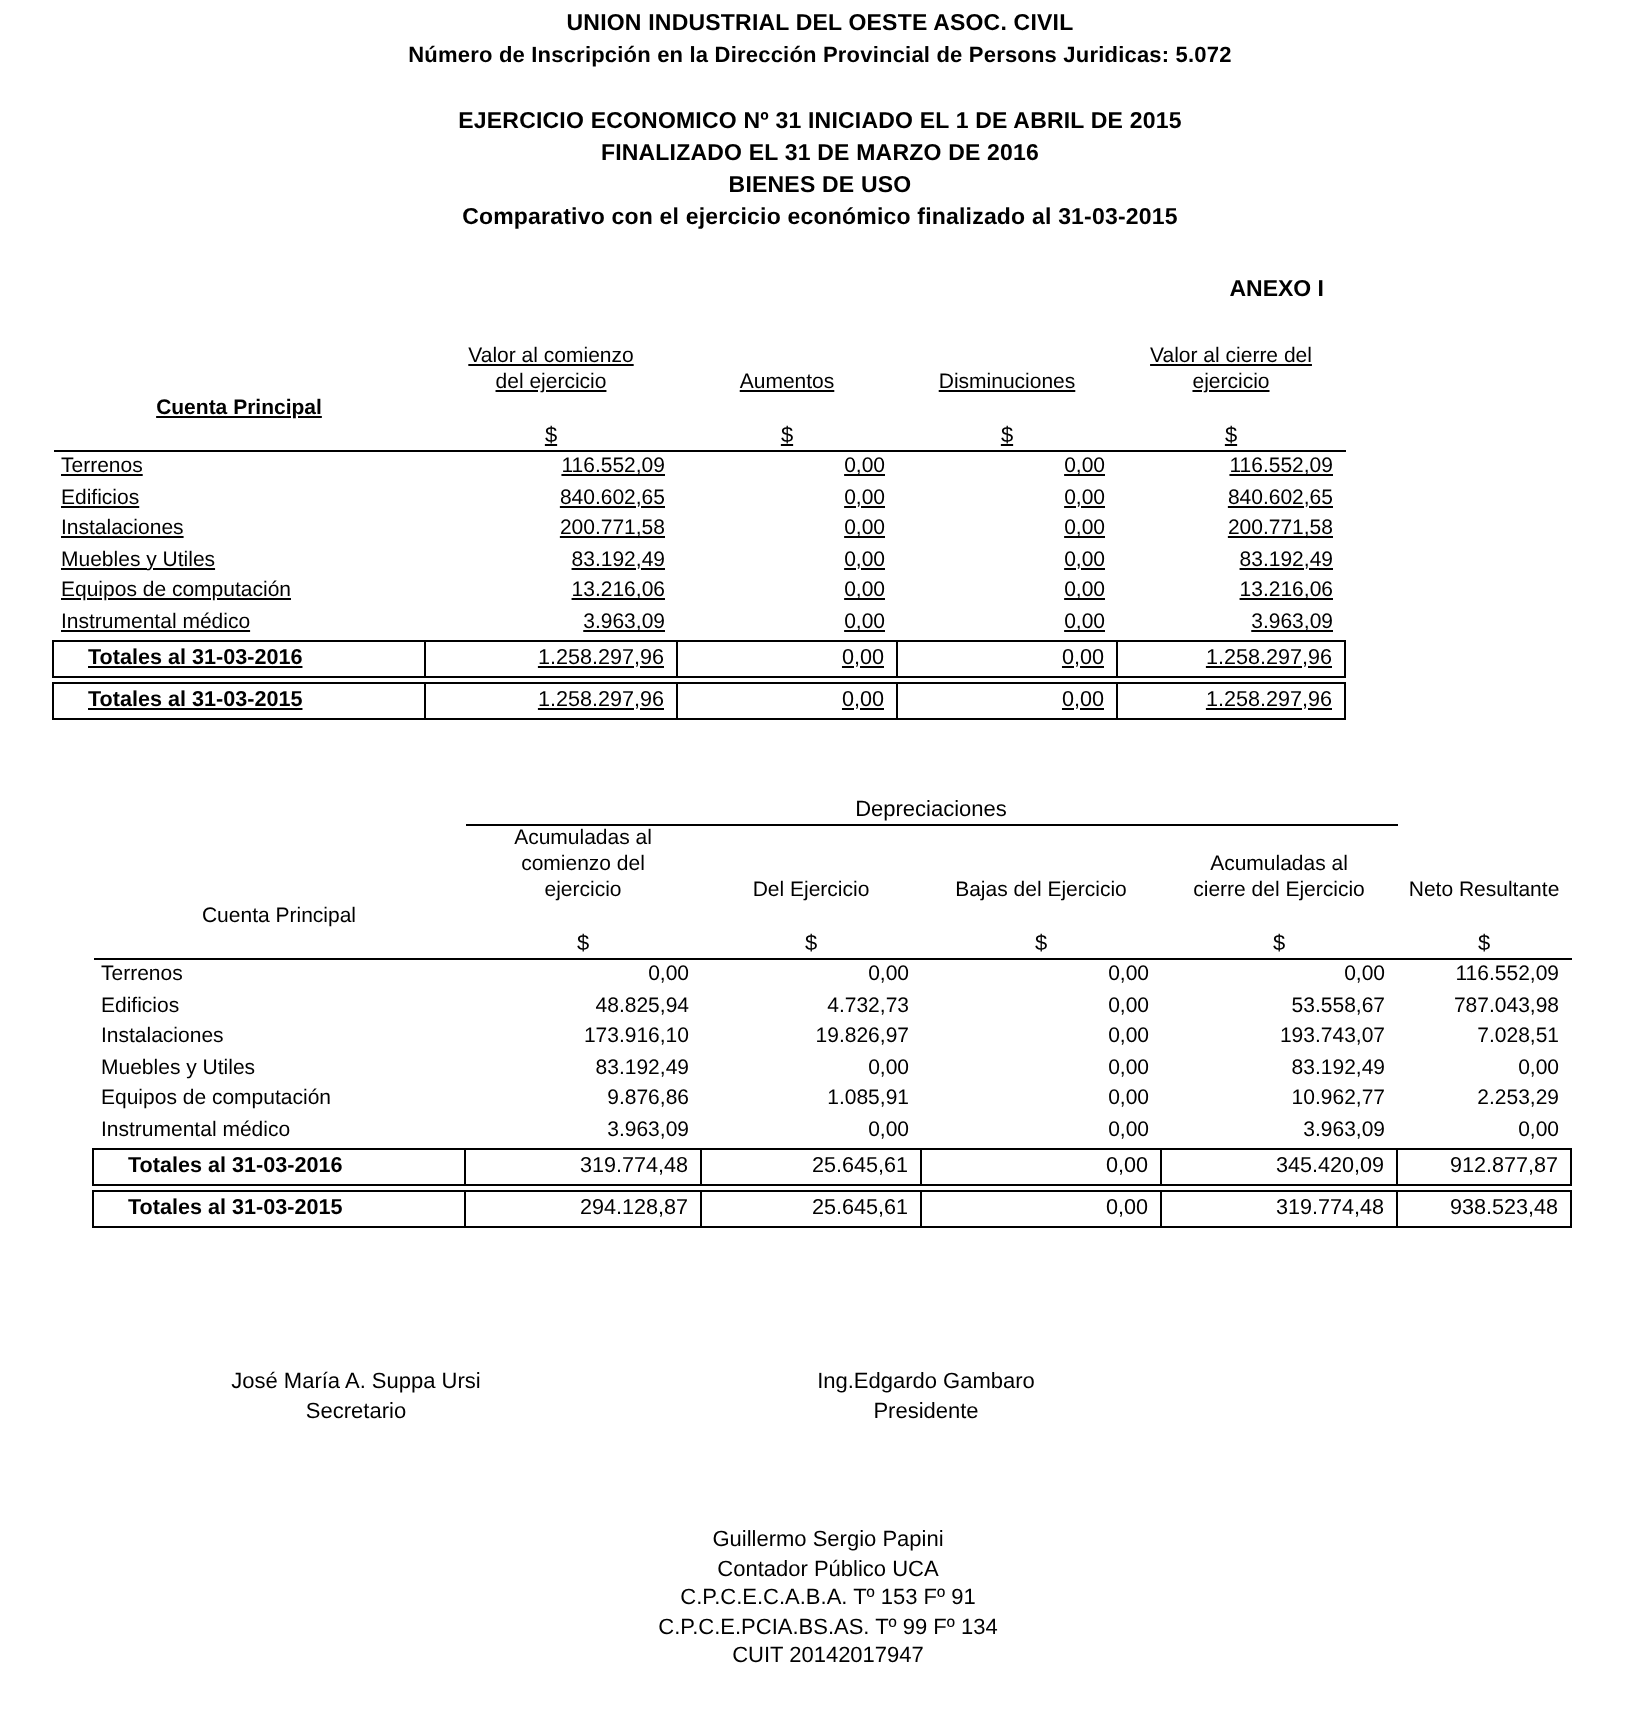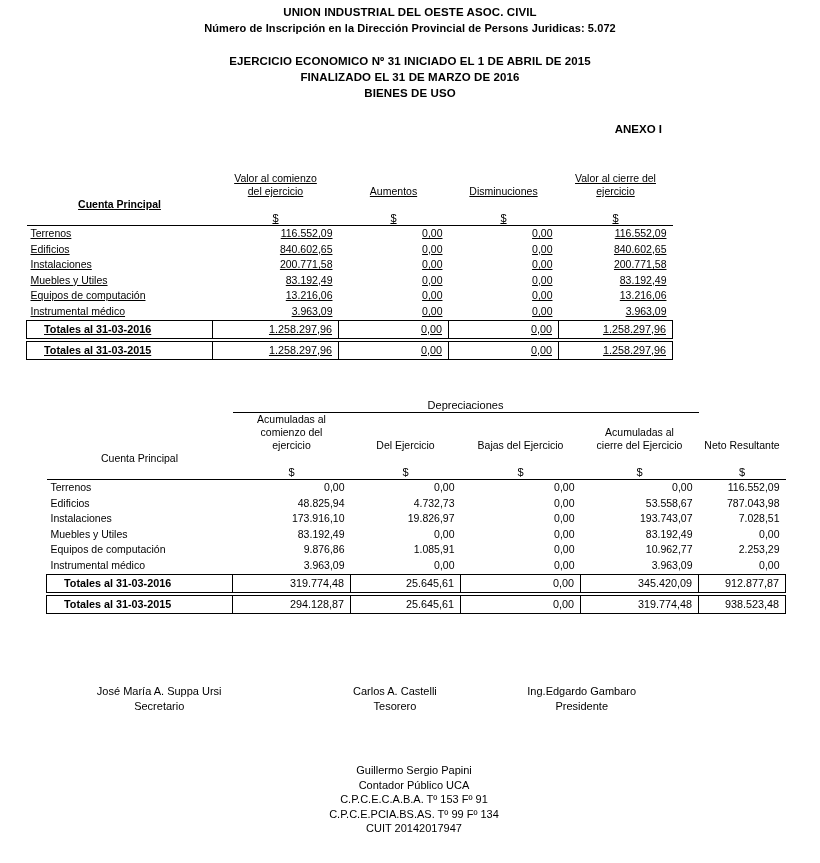--- a/index.html
+++ b/index.html
@@ -172,20 +172,21 @@
 <body>
 
 <div class="doc-header">
   <div class="hdr-line">UNION INDUSTRIAL DEL OESTE ASOC. CIVIL</div>
   <div class="hdr-line sub">Número de Inscripción  en la Dirección Provincial de Persons Juridicas:  5.072</div>
   <div class="hdr-gap"></div>
   <div class="hdr-block2">
     <div class="hdr-line">EJERCICIO ECONOMICO  Nº 31  INICIADO EL 1 DE ABRIL DE 2015</div>
     <div class="hdr-line">FINALIZADO EL 31 DE MARZO DE 2016</div>
     <div class="hdr-line">BIENES DE USO</div>
+    <div class="hdr-line">Comparativo con el ejercicio económico finalizado al 31-03-2015</div>
   </div>
   <div class="annex-row">ANEXO I</div>
 </div>
 
 <div class="table-wrap" style="top:172px;">
   <table class="fin" style="margin-left:26px; width:646px;text-decoration:underline;">
     <colgroup>
       <col style="width:186px">
       <col style="width:126px">
       <col style="width:110px">
@@ -431,24 +432,20 @@
       </tr>
     </tbody>
   </table>
 </div>
 
 <div class="sig-area" style="top:684px;">
   <div class="sig-col" style="width:340px;">
     <div>José María A. Suppa Ursi</div>
     <div>Secretario</div>
   </div>
-  <div class="sig-col" style="width:190px;">
-    <div>Carlos A. Castelli</div>
-    <div>Tesorero</div>
-  </div>
   <div class="sig-col" style="width:230px;">
     <div>Ing.Edgardo Gambaro</div>
     <div>Presidente</div>
   </div>
 </div>
 
 <div class="accountant" style="top:763px;">
   <div class="acct-line">Guillermo Sergio Papini</div>
   <div class="acct-line">Contador Público UCA</div>
   <div class="acct-line">C.P.C.E.C.A.B.A. Tº 153 Fº 91</div>

